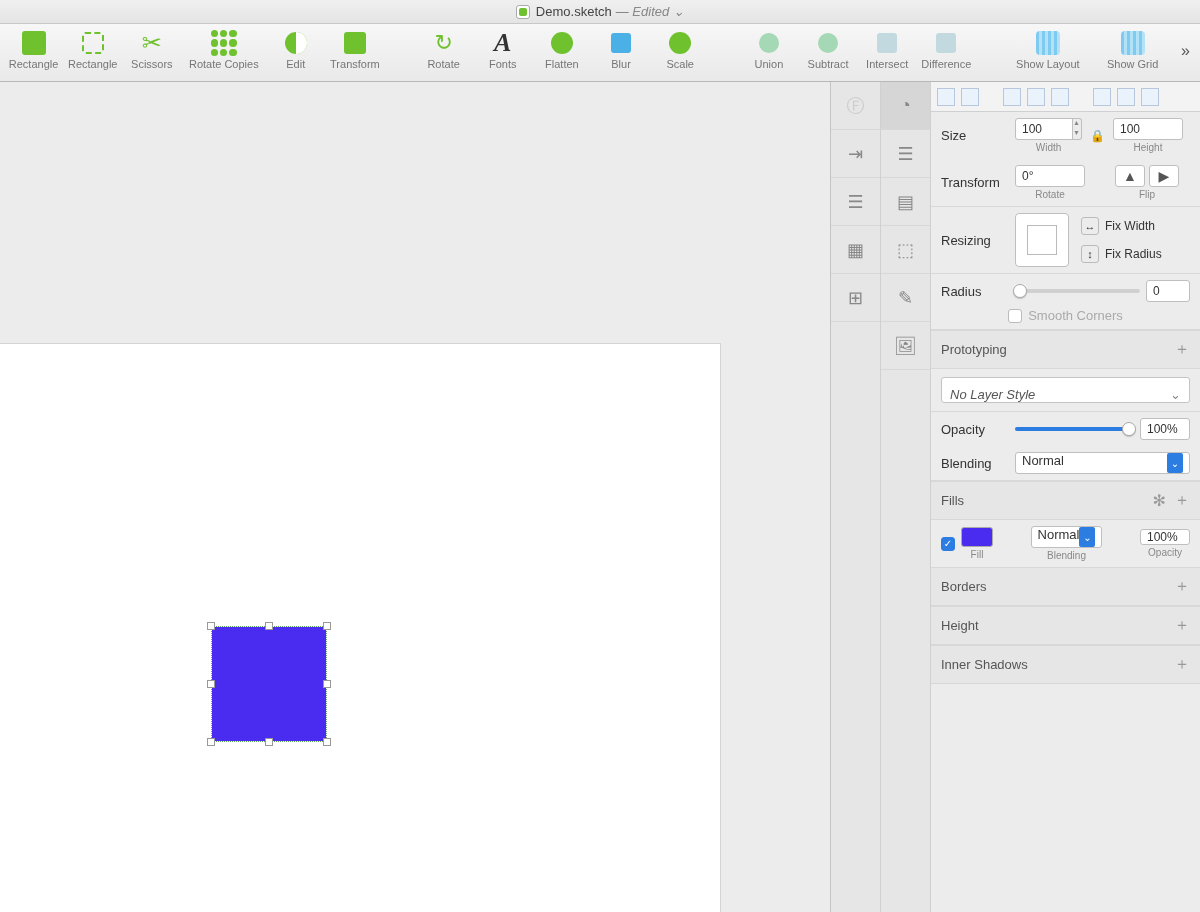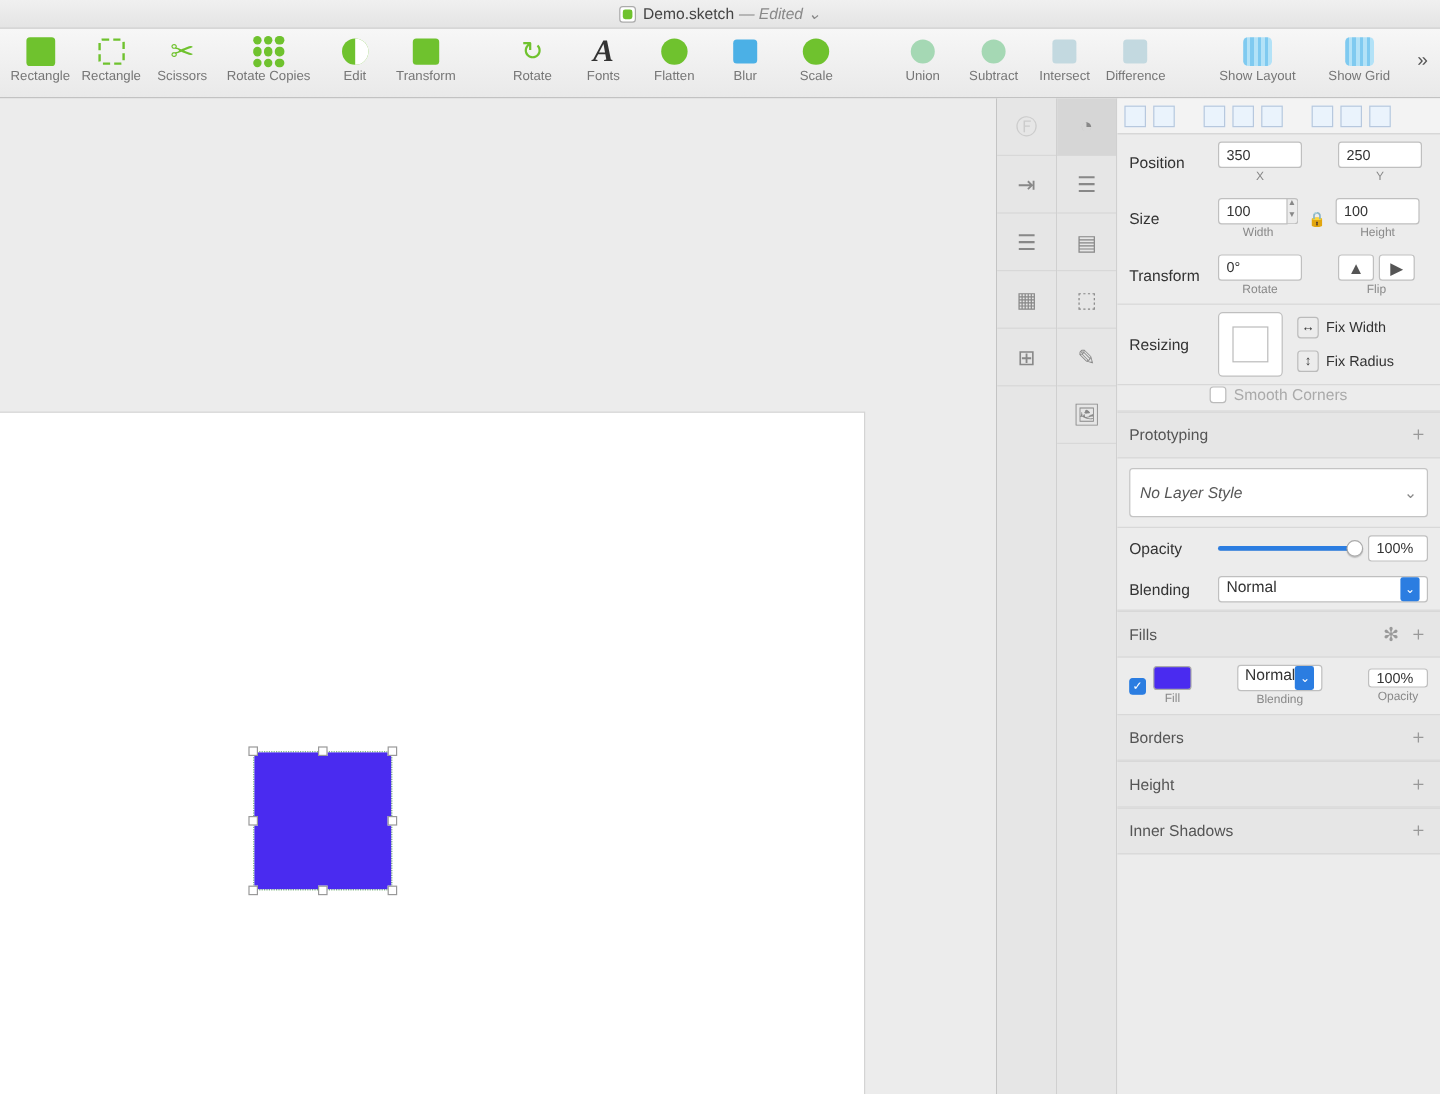--- a/index.html
+++ b/index.html
@@ -80,21 +80,21 @@
 .slider { flex:1; height:4px; background:#d0d0d0; border-radius:2px; position:relative; }
 .slider.filled::before { content:""; position:absolute; left:0; top:0; bottom:0; width:var(--fill,0%); background:#2b7de1; border-radius:2px; }
 .slider .thumb { position:absolute; top:-5px; width:14px; height:14px; border-radius:50%; background:#fff; border:1px solid #aaa; box-shadow:0 1px 1px rgba(0,0,0,.2); }
 
 .check { width:14px; height:14px; border-radius:3px; border:1px solid #bbb; background:#fff; display:flex; align-items:center; justify-content:center; font-size:10px; color:#fff; }
 .check.on { background:#2b7de1; border-color:#2b7de1; }
 
 .section-h { padding:8px 10px; font-weight:400; color:#555; border-top:1px solid #d8d8d8; border-bottom:1px solid #d8d8d8; background:#e6e6e6; display:flex; align-items:center; }
 .section-h .plus { margin-left:auto; color:#999; font-size:16px; }
 
-.style-sel { margin:8px 10px; height:41px; border:1px solid #c4c4c4; border-radius:3px; background:#fff; display:flex; align-items:center; padding:0 8px; font-style:italic; color:#555; }
+.style-sel { margin:8px 10px; height:26px; border:1px solid #c4c4c4; border-radius:3px; background:#fff; display:flex; align-items:flex-end; padding:0 8px; font-style:italic; color:#555; }
 .style-sel .chev { margin-left:auto; font-style:normal; color:#888; }
 
 .select-sm { flex:1; height:22px; border:1px solid #bfbfbf; border-radius:3px; background:#fff; display:flex; padding:0 6px; position:relative; }
 .select-sm .caret { margin-left:auto; width:16px; height:20px; background:#2b7de1; color:#fff; display:flex; align-items:center; justify-content:center; font-size:10px; border-radius:2px; }
 
 .swatch { width:32px; height:20px; border-radius:3px; border:1px solid #aaa; }
 </style>
 </head>
 <body>
 
@@ -260,32 +260,20 @@
         <div class="align-gap"></div>
         <div class="align-btn"></div>
         <div class="align-btn"></div>
         <div class="align-btn"></div>
         <div class="align-gap"></div>
         <div class="align-btn"></div>
         <div class="align-btn"></div>
         <div class="align-btn"></div>
       </div>
 
-      <div class="row">
-        <div class="lbl">Position</div>
-        <div class="pair">
-            <div class="field fld-sm">350</div>
-            <div class="sublabel">X</div>
-          </div>
-        <div style="width:18px"></div>
-        <div class="pair">
-            <div class="field fld-sm">250</div>
-            <div class="sublabel">Y</div>
-          </div>
-      </div>
 
       <div class="row">
         <div class="lbl">Size</div>
         <div class="pair">
             <div style="display:flex">
               <div class="field" style="width:58px;border-radius:3px 0 0 3px">100</div>
               <div class="step">
                 <div>▲</div>
                 <div>▼</div>
               </div>
@@ -325,20 +313,27 @@
               <div class="fix-icon">↔</div>
               <span>Fix Width</span>
             </div>
           <div class="fix-row">
               <div class="fix-icon">↕</div>
               <span>Fix Radius</span>
             </div>
         </div>
       </div>
 
+      <div class="row">
+        <div class="lbl">Radius</div>
+        <div class="slider">
+            <div class="thumb" style="left:-2px"></div>
+          </div>
+        <div class="field" style="width:44px;flex:none">0</div>
+      </div>
       <div class="row row-sep" style="padding-top:0;justify-content:center;gap:6px">
         <div class="check"></div>
         <span style="color:#aaa">Smooth Corners</span>
       </div>
 
       <div class="section-h">
           <span>Prototyping</span>
           <span class="plus">＋</span>
         </div>
 

